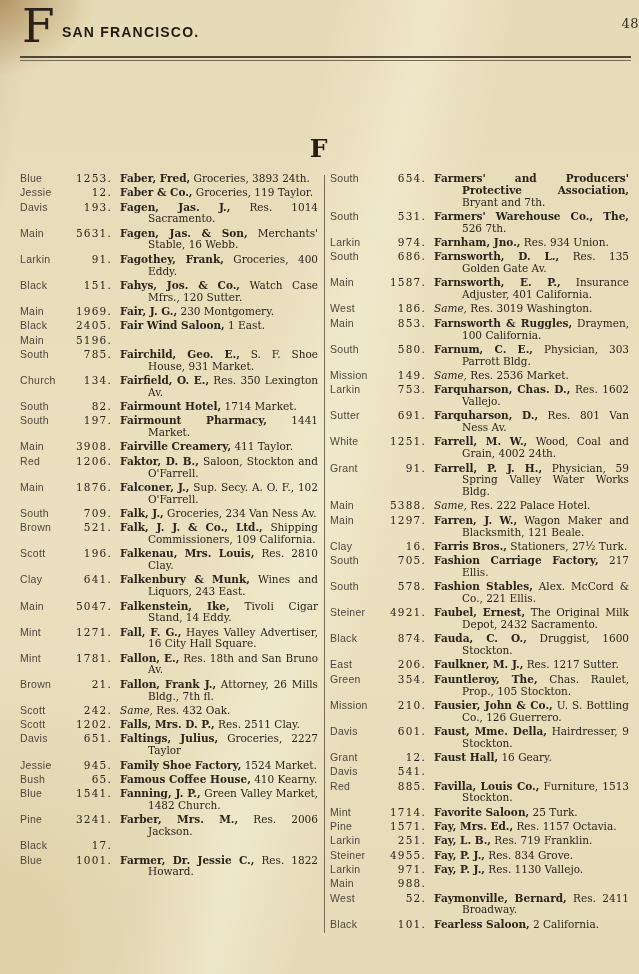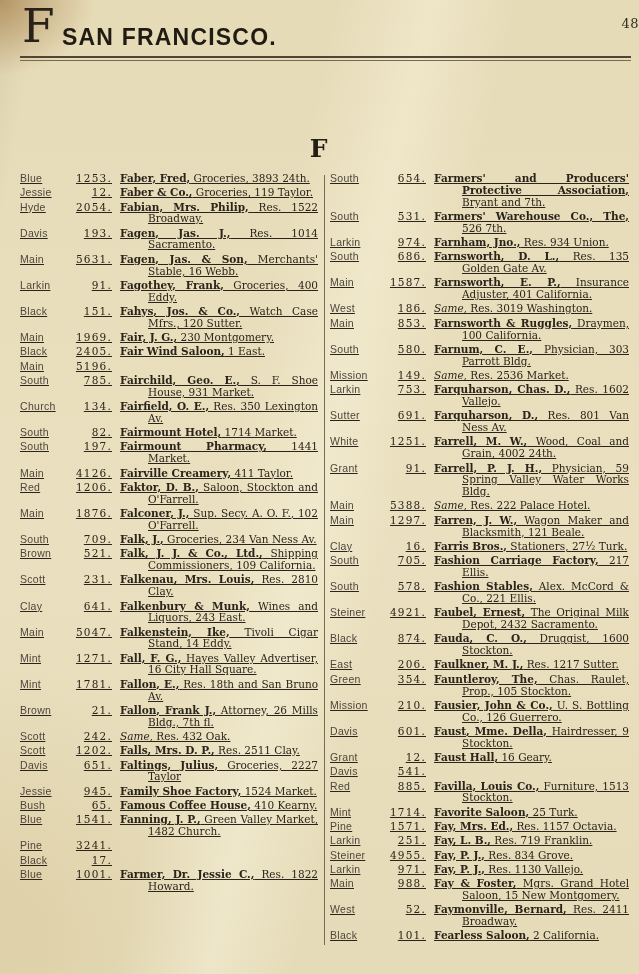--- a/index.html
+++ b/index.html
@@ -18,39 +18,39 @@
       linear-gradient(180deg, #e6dbb7 0%, #eae0bf 55%, #e5dbb8 100%);
   }
   .drop-letter{
     position:absolute;left:22px;top:0px;
     font-family:"DejaVu Serif",serif;
     font-size:47px;line-height:52px;color:#28221a;
   }
   .city-title{
     position:absolute;left:62px;top:24px;
     font-family:"Liberation Sans",sans-serif;
-    font-weight:bold;font-size:23px;letter-spacing:1.2px;color:#201b13;
+    font-weight:bold;font-size:14px;letter-spacing:1.2px;color:#201b13;
   }
   .page-number{
     position:absolute;right:0;top:16px;
     font-size:13px;letter-spacing:0.5px;color:#332c21;
   }
   .rule{
     position:absolute;left:20px;right:8px;top:56px;height:2px;
     border-top:2px solid #4f463a;border-bottom:1px solid #756a54;
   }
   .section-letter{
     position:absolute;left:0;top:134px;width:639px;
     text-align:center;
     font-family:"DejaVu Serif",serif;font-weight:bold;
     font-size:25px;letter-spacing:2px;color:#241f16;
   }
   .listing{
     position:absolute;left:20px;top:173px;width:610px;
-    display:flex;align-items:flex-start;text-decoration:underline;
+    display:flex;align-items:flex-start;
   }
   .col{flex:none;}
   .col-left{width:298px;}
   .col-right{width:299px;}
   .divider{
     flex:none;width:1px;background:#776c52;
     margin:2px 5px 0 6px;align-self:stretch;
   }
   .entry{
     display:grid;column-gap:8px;
@@ -90,25 +90,20 @@
           <span class="ex">Blue</span>
           <span class="no">1253.</span>
           <span class="tx"><span class="nm">Faber, Fred,</span> Groceries, 3893 24th.</span>
         </div>
         <div class="entry">
           <span class="ex">Jessie</span>
           <span class="no">12.</span>
           <span class="tx"><span class="nm">Faber &amp; Co.,</span> Groceries, 119 Taylor.</span>
         </div>
         <div class="entry">
-          <span class="ex">Hyde</span>
-          <span class="no">2054.</span>
-          <span class="tx"><span class="nm">Fabian, Mrs. Philip,</span> Res. 1522 Broadway.</span>
-        </div>
-        <div class="entry">
           <span class="ex">Davis</span>
           <span class="no">193.</span>
           <span class="tx"><span class="nm">Fagen, Jas. J.,</span> Res. 1014 Sacramento.</span>
         </div>
         <div class="entry">
           <span class="ex">Main</span>
           <span class="no">5631.</span>
           <span class="tx"><span class="nm">Fagen, Jas. &amp; Son,</span> Merchants' Stable, 16 Webb.</span>
         </div>
         <div class="entry">
@@ -150,21 +145,21 @@
           <span class="no">82.</span>
           <span class="tx"><span class="nm">Fairmount Hotel,</span> 1714 Market.</span>
         </div>
         <div class="entry">
           <span class="ex">South</span>
           <span class="no">197.</span>
           <span class="tx"><span class="nm">Fairmount Pharmacy,</span> 1441 Market.</span>
         </div>
         <div class="entry">
           <span class="ex">Main</span>
-          <span class="no">4126.</span>
+          <span class="no">3908.</span>
           <span class="tx"><span class="nm">Fairville Creamery,</span> 411 Taylor.</span>
         </div>
         <div class="entry">
           <span class="ex">Red</span>
           <span class="no">1206.</span>
           <span class="tx"><span class="nm">Faktor, D. B.,</span> Saloon, Stockton and O'Farrell.</span>
         </div>
         <div class="entry">
           <span class="ex">Main</span>
           <span class="no">1876.</span>
@@ -175,21 +170,21 @@
           <span class="no">709.</span>
           <span class="tx"><span class="nm">Falk, J.,</span> Groceries, 234 Van Ness Av.</span>
         </div>
         <div class="entry">
           <span class="ex">Brown</span>
           <span class="no">521.</span>
           <span class="tx"><span class="nm">Falk, J. J. &amp; Co., Ltd.,</span> Shipping Commissioners, 109 California.</span>
         </div>
         <div class="entry">
           <span class="ex">Scott</span>
-          <span class="no">231.</span>
+          <span class="no">196.</span>
           <span class="tx"><span class="nm">Falkenau, Mrs. Louis,</span> Res. 2810 Clay.</span>
         </div>
         <div class="entry">
           <span class="ex">Clay</span>
           <span class="no">641.</span>
           <span class="tx"><span class="nm">Falkenbury &amp; Munk,</span> Wines and Liquors, 243 East.</span>
         </div>
         <div class="entry">
           <span class="ex">Main</span>
           <span class="no">5047.</span>
@@ -236,20 +231,21 @@
           <span class="tx"><span class="nm">Famous Coffee House,</span> 410 Kearny.</span>
         </div>
         <div class="entry">
           <span class="ex">Blue</span>
           <span class="no">1541.</span>
           <span class="tx"><span class="nm">Fanning, J. P.,</span> Green Valley Market, 1482 Church.</span>
         </div>
         <div class="entry">
           <span class="ex">Pine</span>
           <span class="no">3241.</span>
+          <span class="tx"><span class="nm">Farber, Mrs. M.,</span> Res. 2006 Jackson.</span>
         </div>
         <div class="entry">
           <span class="ex">Black</span>
           <span class="no">17.</span>
         </div>
         <div class="entry">
           <span class="ex">Blue</span>
           <span class="no">1001.</span>
           <span class="tx"><span class="nm">Farmer, Dr. Jessie C.,</span> Res. 1822 Howard.</span>
         </div>
@@ -411,21 +407,20 @@
           <span class="tx"><span class="nm">Fay, P. J.,</span> Res. 834 Grove.</span>
         </div>
         <div class="entry">
           <span class="ex">Larkin</span>
           <span class="no">971.</span>
           <span class="tx"><span class="nm">Fay, P. J.,</span> Res. 1130 Vallejo.</span>
         </div>
         <div class="entry">
           <span class="ex">Main</span>
           <span class="no">988.</span>
-          <span class="tx"><span class="nm">Fay &amp; Foster,</span> Mgrs. Grand Hotel Saloon, 15 New Montgomery.</span>
         </div>
         <div class="entry">
           <span class="ex">West</span>
           <span class="no">52.</span>
           <span class="tx"><span class="nm">Faymonville, Bernard,</span> Res. 2411 Broadway.</span>
         </div>
         <div class="entry">
           <span class="ex">Black</span>
           <span class="no">101.</span>
           <span class="tx"><span class="nm">Fearless Saloon,</span> 2 California.</span>

